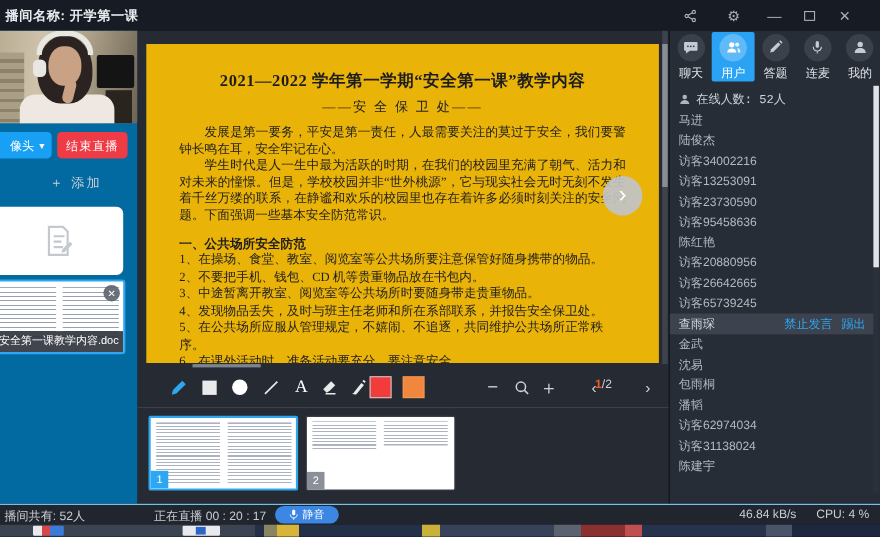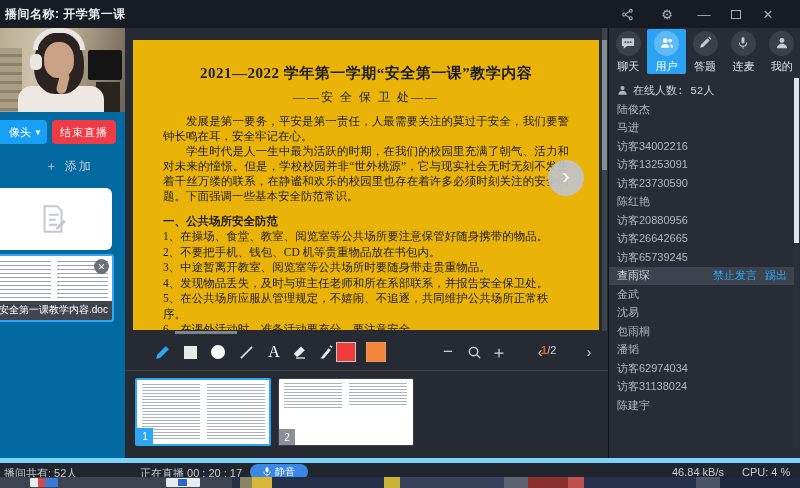--- a/index.html
+++ b/index.html
@@ -101,21 +101,21 @@
   #online-row svg{width:11px;height:11px;fill:#aeb4bc;}
   #user-list{position:absolute;left:0;top:72px;width:186px;}
   .urow{height:18.5px;display:flex;align-items:center;padding:0 8px;color:#b4b9c0;font-size:11px;}
   .urow.hl{background:#3c434e;color:#d6dae0;}
   .uname{flex:1;white-space:nowrap;overflow:hidden;}
   .uact{color:#2ea7f2;margin-left:8px;white-space:nowrap;}
   #right-scroll{position:absolute;right:1px;top:50px;width:5px;height:370px;background:#2b313a;}
   #right-scroll .thumb{position:absolute;left:0;top:0;width:5px;height:165px;background:#dfe2e6;}
 
   
-  #statusbar{left:0;top:458px;width:800px;height:19px;background:#21262e;border-top:5px solid #7dd3fc;
+  #statusbar{left:0;top:458px;width:800px;height:19px;background:#21262e;border-top:1px solid #7dd3fc;
     color:#c9cdd3;font-size:11px;}
   #statusbar .txt{position:absolute;top:3px;}
   #room-count{left:4px;} #live-label{left:140px;}
   #bandwidth{left:672px;} #cpu{left:742px;}
   #mute-pill{position:absolute;left:250px;top:1px;width:58px;height:16px;border-radius:9px;background:#3d87e4;
     color:#fff;display:flex;align-items:center;justify-content:center;gap:4px;font-size:10px;}
   #mute-pill svg{width:8px;height:10px;fill:#fff;}
 
   
   #desktop{left:0;top:477px;width:800px;height:11px;
@@ -321,33 +321,36 @@
     </div>
   <div id="online-row">
     <svg viewBox="0 0 16 16">
         <circle cx="8" cy="4.5" r="3"></circle>
         <path d="M2 14c0-3.3 2.7-5.5 6-5.5s6 2.2 6 5.5z"></path>
       </svg>
     <span>在线人数: 52人</span>
   </div>
   <div id="user-list">
       <div class="urow">
+        <span class="uname">马进</span>
+      </div>
+      <div class="urow">
         <span class="uname">陆俊杰</span>
       </div>
       <div class="urow">
-        <span class="uname">马进</span>
-      </div>
-      <div class="urow">
         <span class="uname">访客34002216</span>
       </div>
       <div class="urow">
         <span class="uname">访客13253091</span>
       </div>
       <div class="urow">
         <span class="uname">访客23730590</span>
+      </div>
+      <div class="urow">
+        <span class="uname">访客95458636</span>
       </div>
       <div class="urow">
         <span class="uname">陈红艳</span>
       </div>
       <div class="urow">
         <span class="uname">访客20880956</span>
       </div>
       <div class="urow">
         <span class="uname">访客26642665</span>
       </div>

